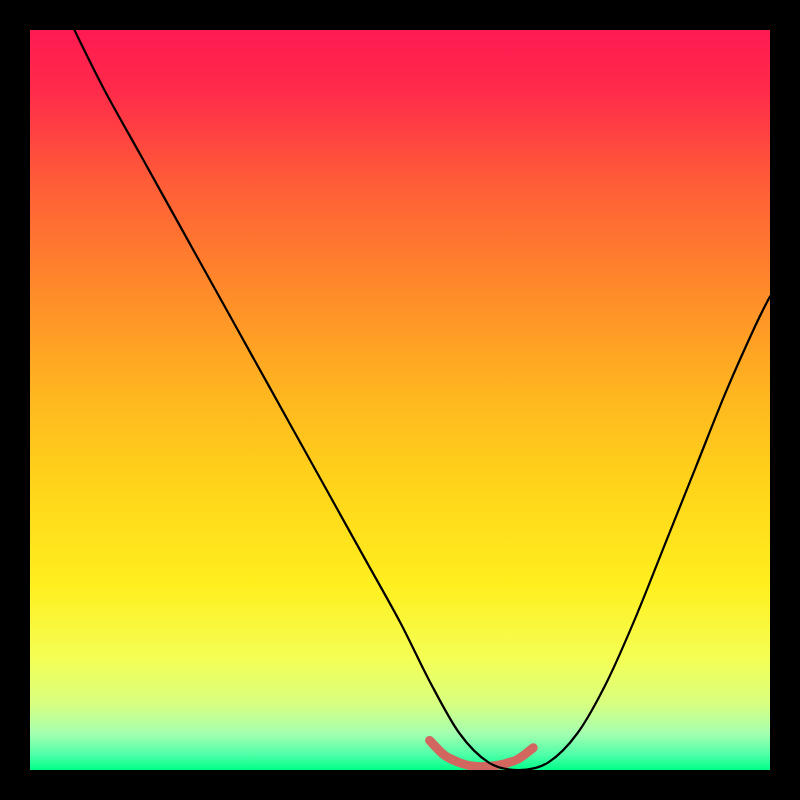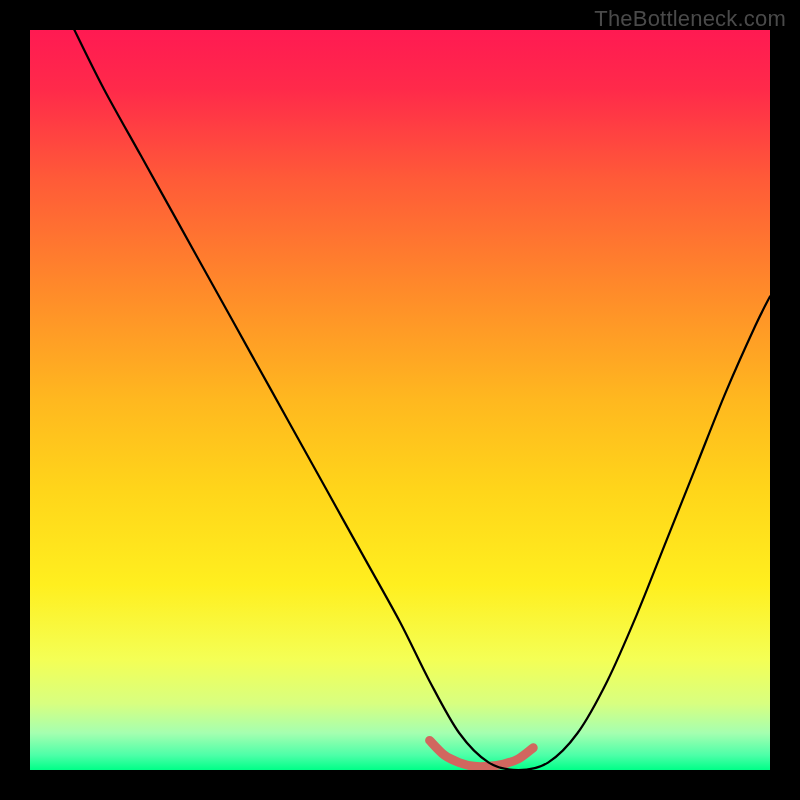--- a/index.html
+++ b/index.html
@@ -33,21 +33,20 @@
     top: 30px;
     width: 740px;
     height: 740px;
     display: block;
   }
 </style>
 </head>
 <body>
 
 <div class="frame">
-  <div class="watermark">TheBottleneck.com</div>
 
   <svg class="plot" viewBox="0 0 740 740" preserveAspectRatio="none">
     <defs>
       <linearGradient id="bg-grad" x1="0" y1="0" x2="0" y2="1">
           <stop offset="0%" stop-color="#ff1a52"></stop>
           <stop offset="8%" stop-color="#ff2a4a"></stop>
           <stop offset="20%" stop-color="#ff5a38"></stop>
           <stop offset="35%" stop-color="#ff8a2a"></stop>
           <stop offset="50%" stop-color="#ffb81f"></stop>
           <stop offset="62%" stop-color="#ffd51a"></stop>

